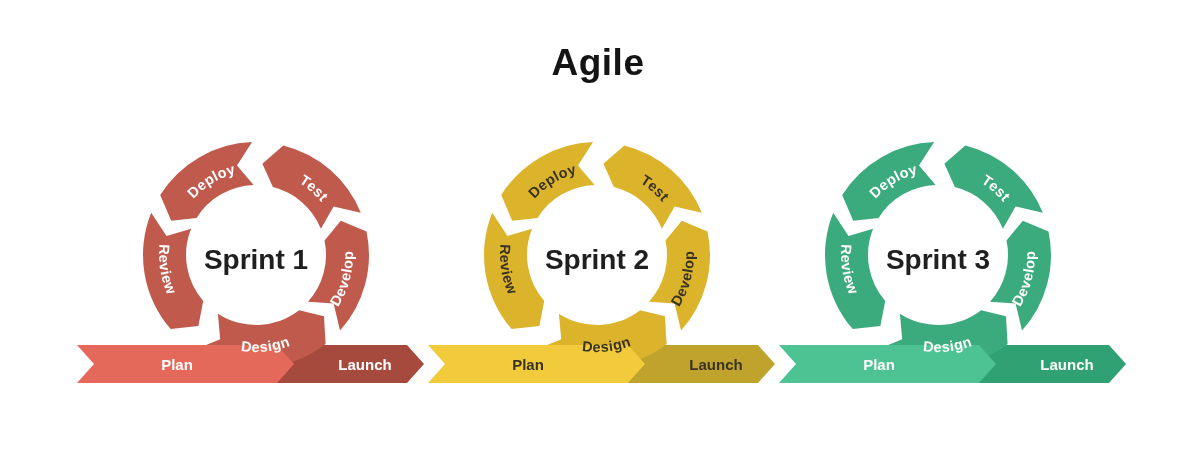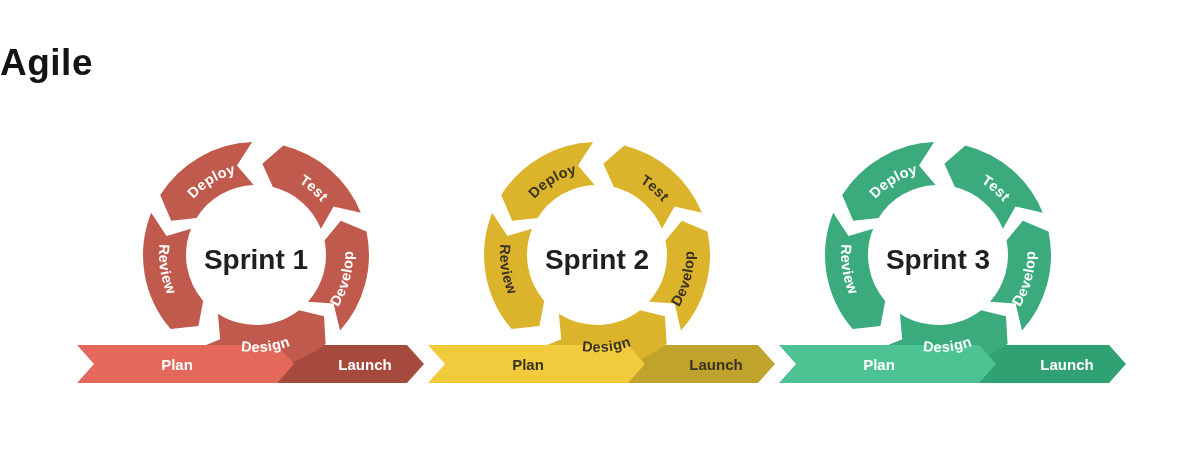--- a/index.html
+++ b/index.html
@@ -1,18 +1,18 @@
 <!DOCTYPE html>
 <html><head>
 <meta charset="utf-8">
 <style>
   html,body{margin:0;padding:0;background:#ffffff;}
   .stage{position:relative;width:1196px;height:464px;background:#ffffff;overflow:hidden;
          font-family:"Liberation Sans",sans-serif;}
-  .title{position:absolute;left:0;top:42px;width:1196px;
+  .title{position:absolute;left:0;top:42px;width:1196px;text-align:center;
          font-size:37px;font-weight:700;color:#141414;letter-spacing:0.5px;}
   svg{position:absolute;left:0;top:0;}
   text{font-family:"Liberation Sans",sans-serif;}
 </style>
 </head>
 <body>
 
 <div class="stage">
   <div class="title">Agile</div>
   <svg id="diagram" width="1196" height="464" viewBox="0 0 1196 464">

